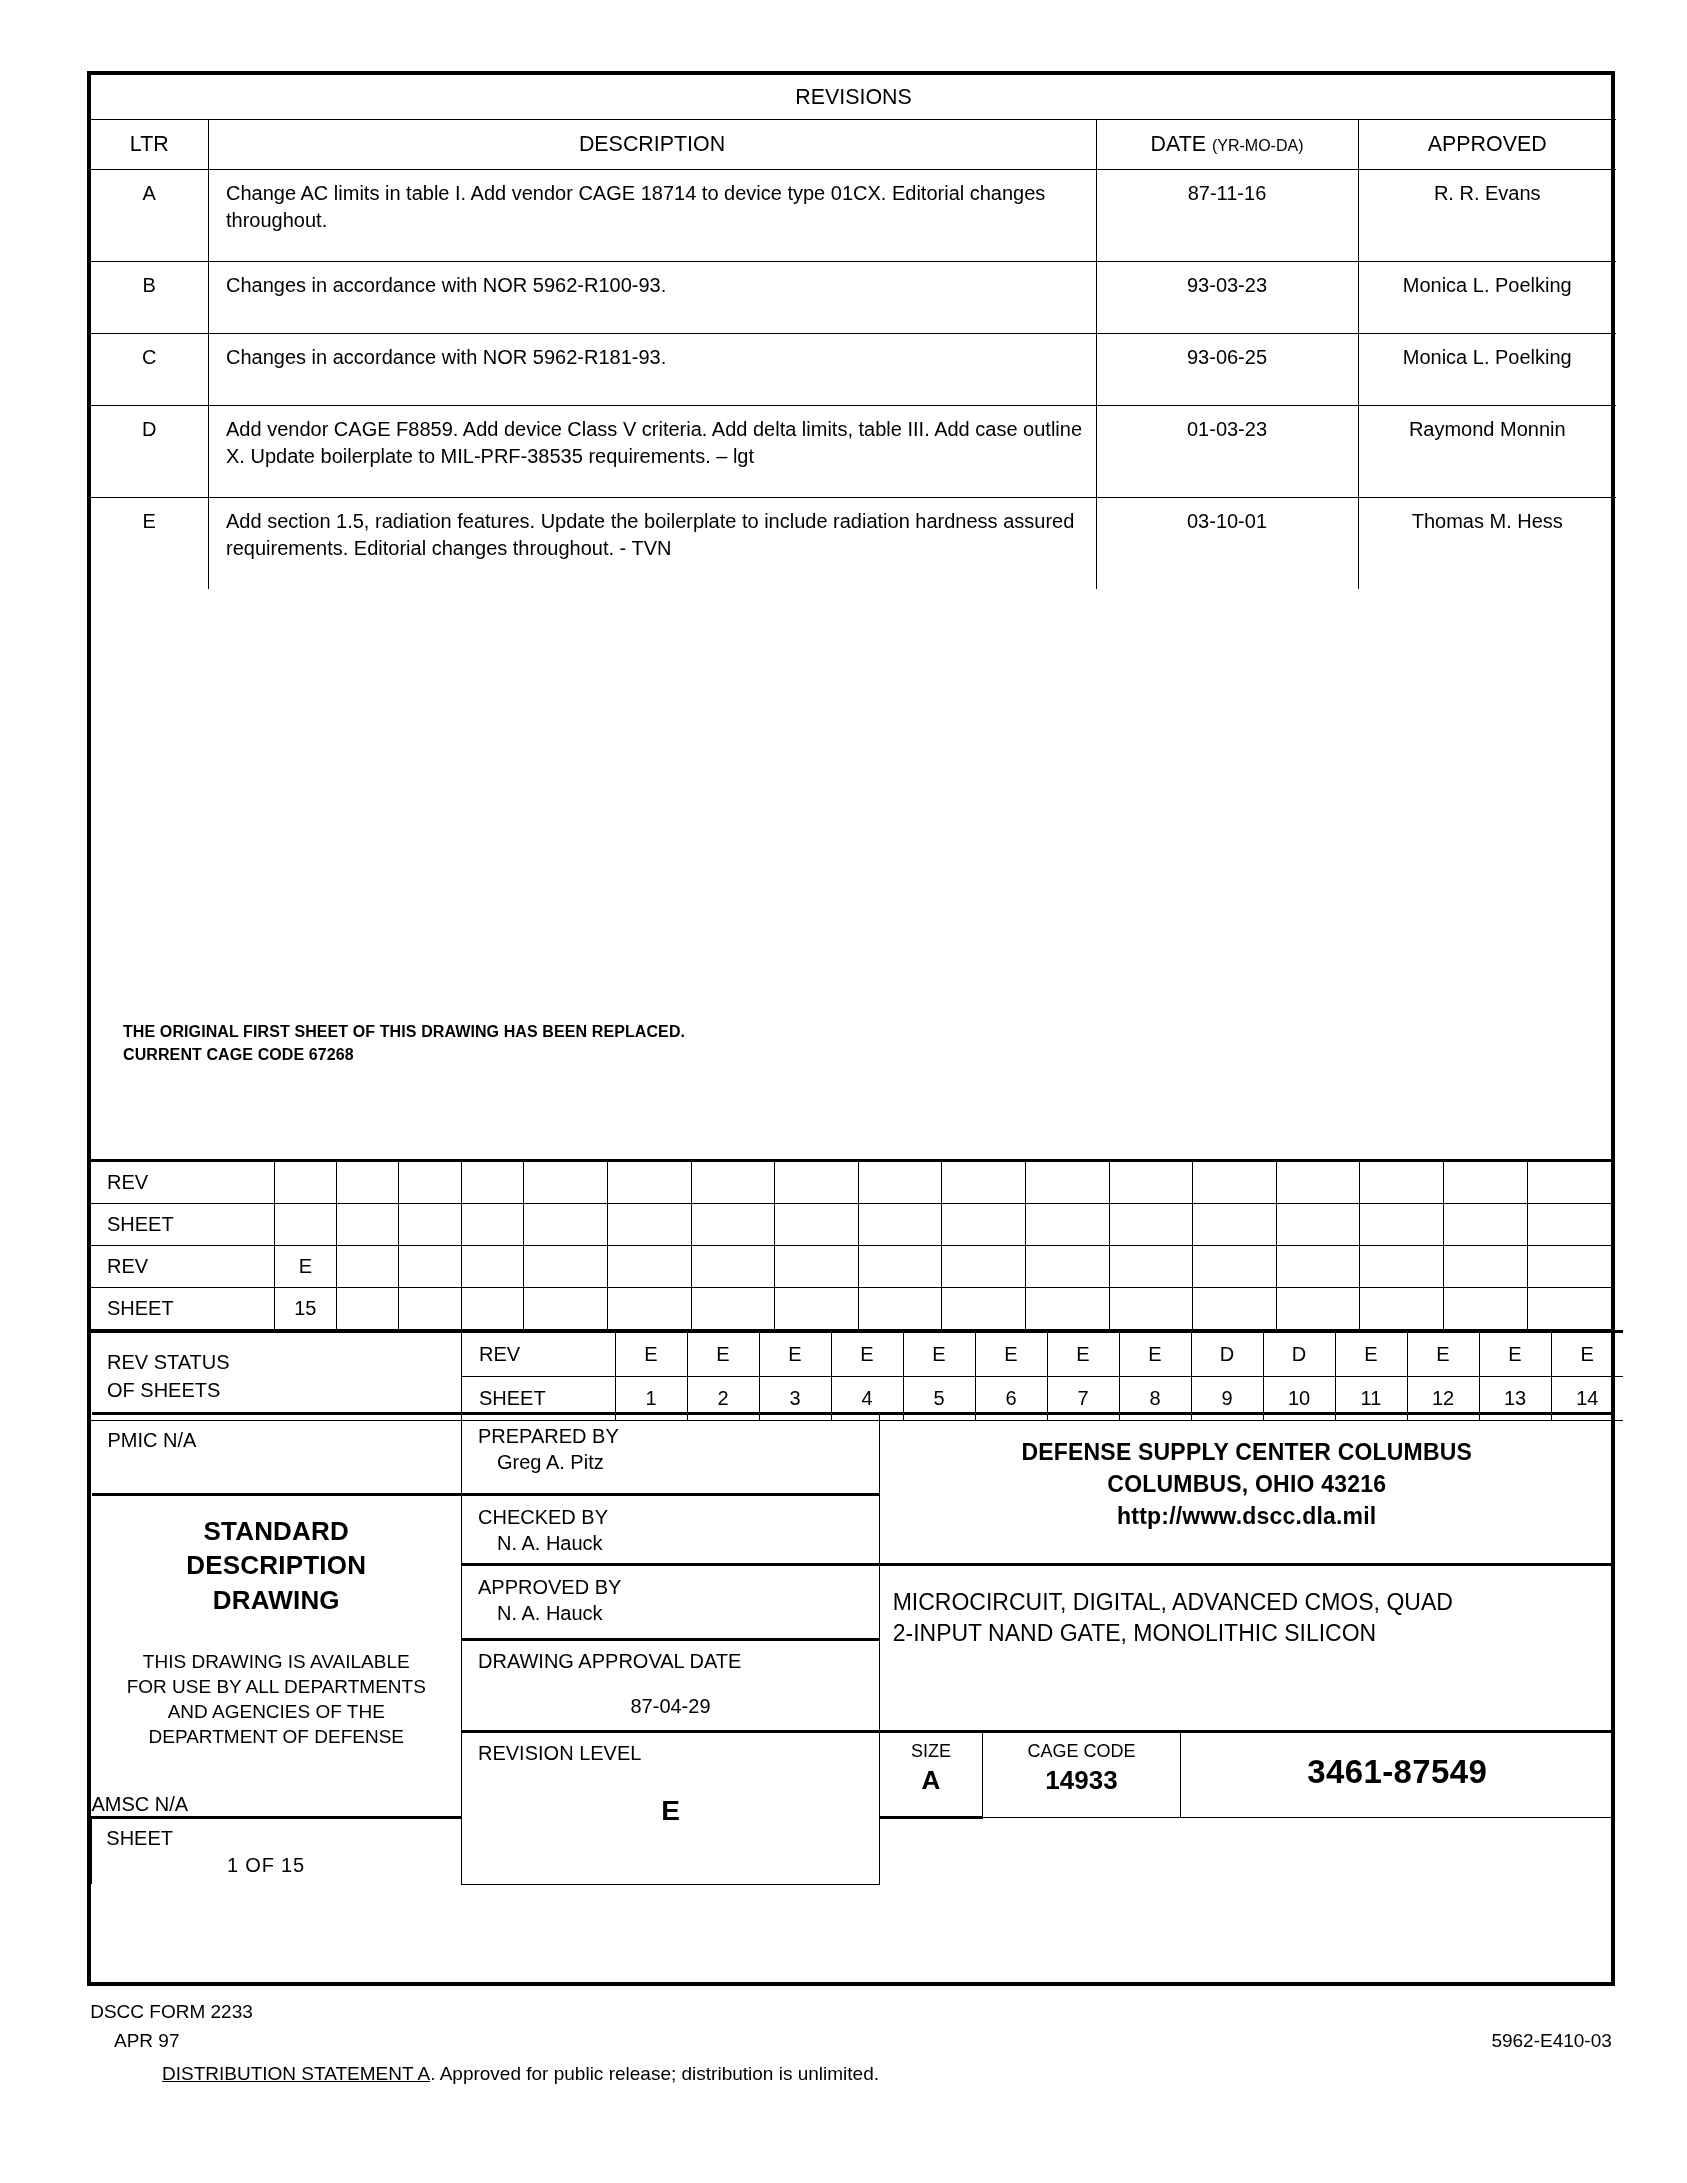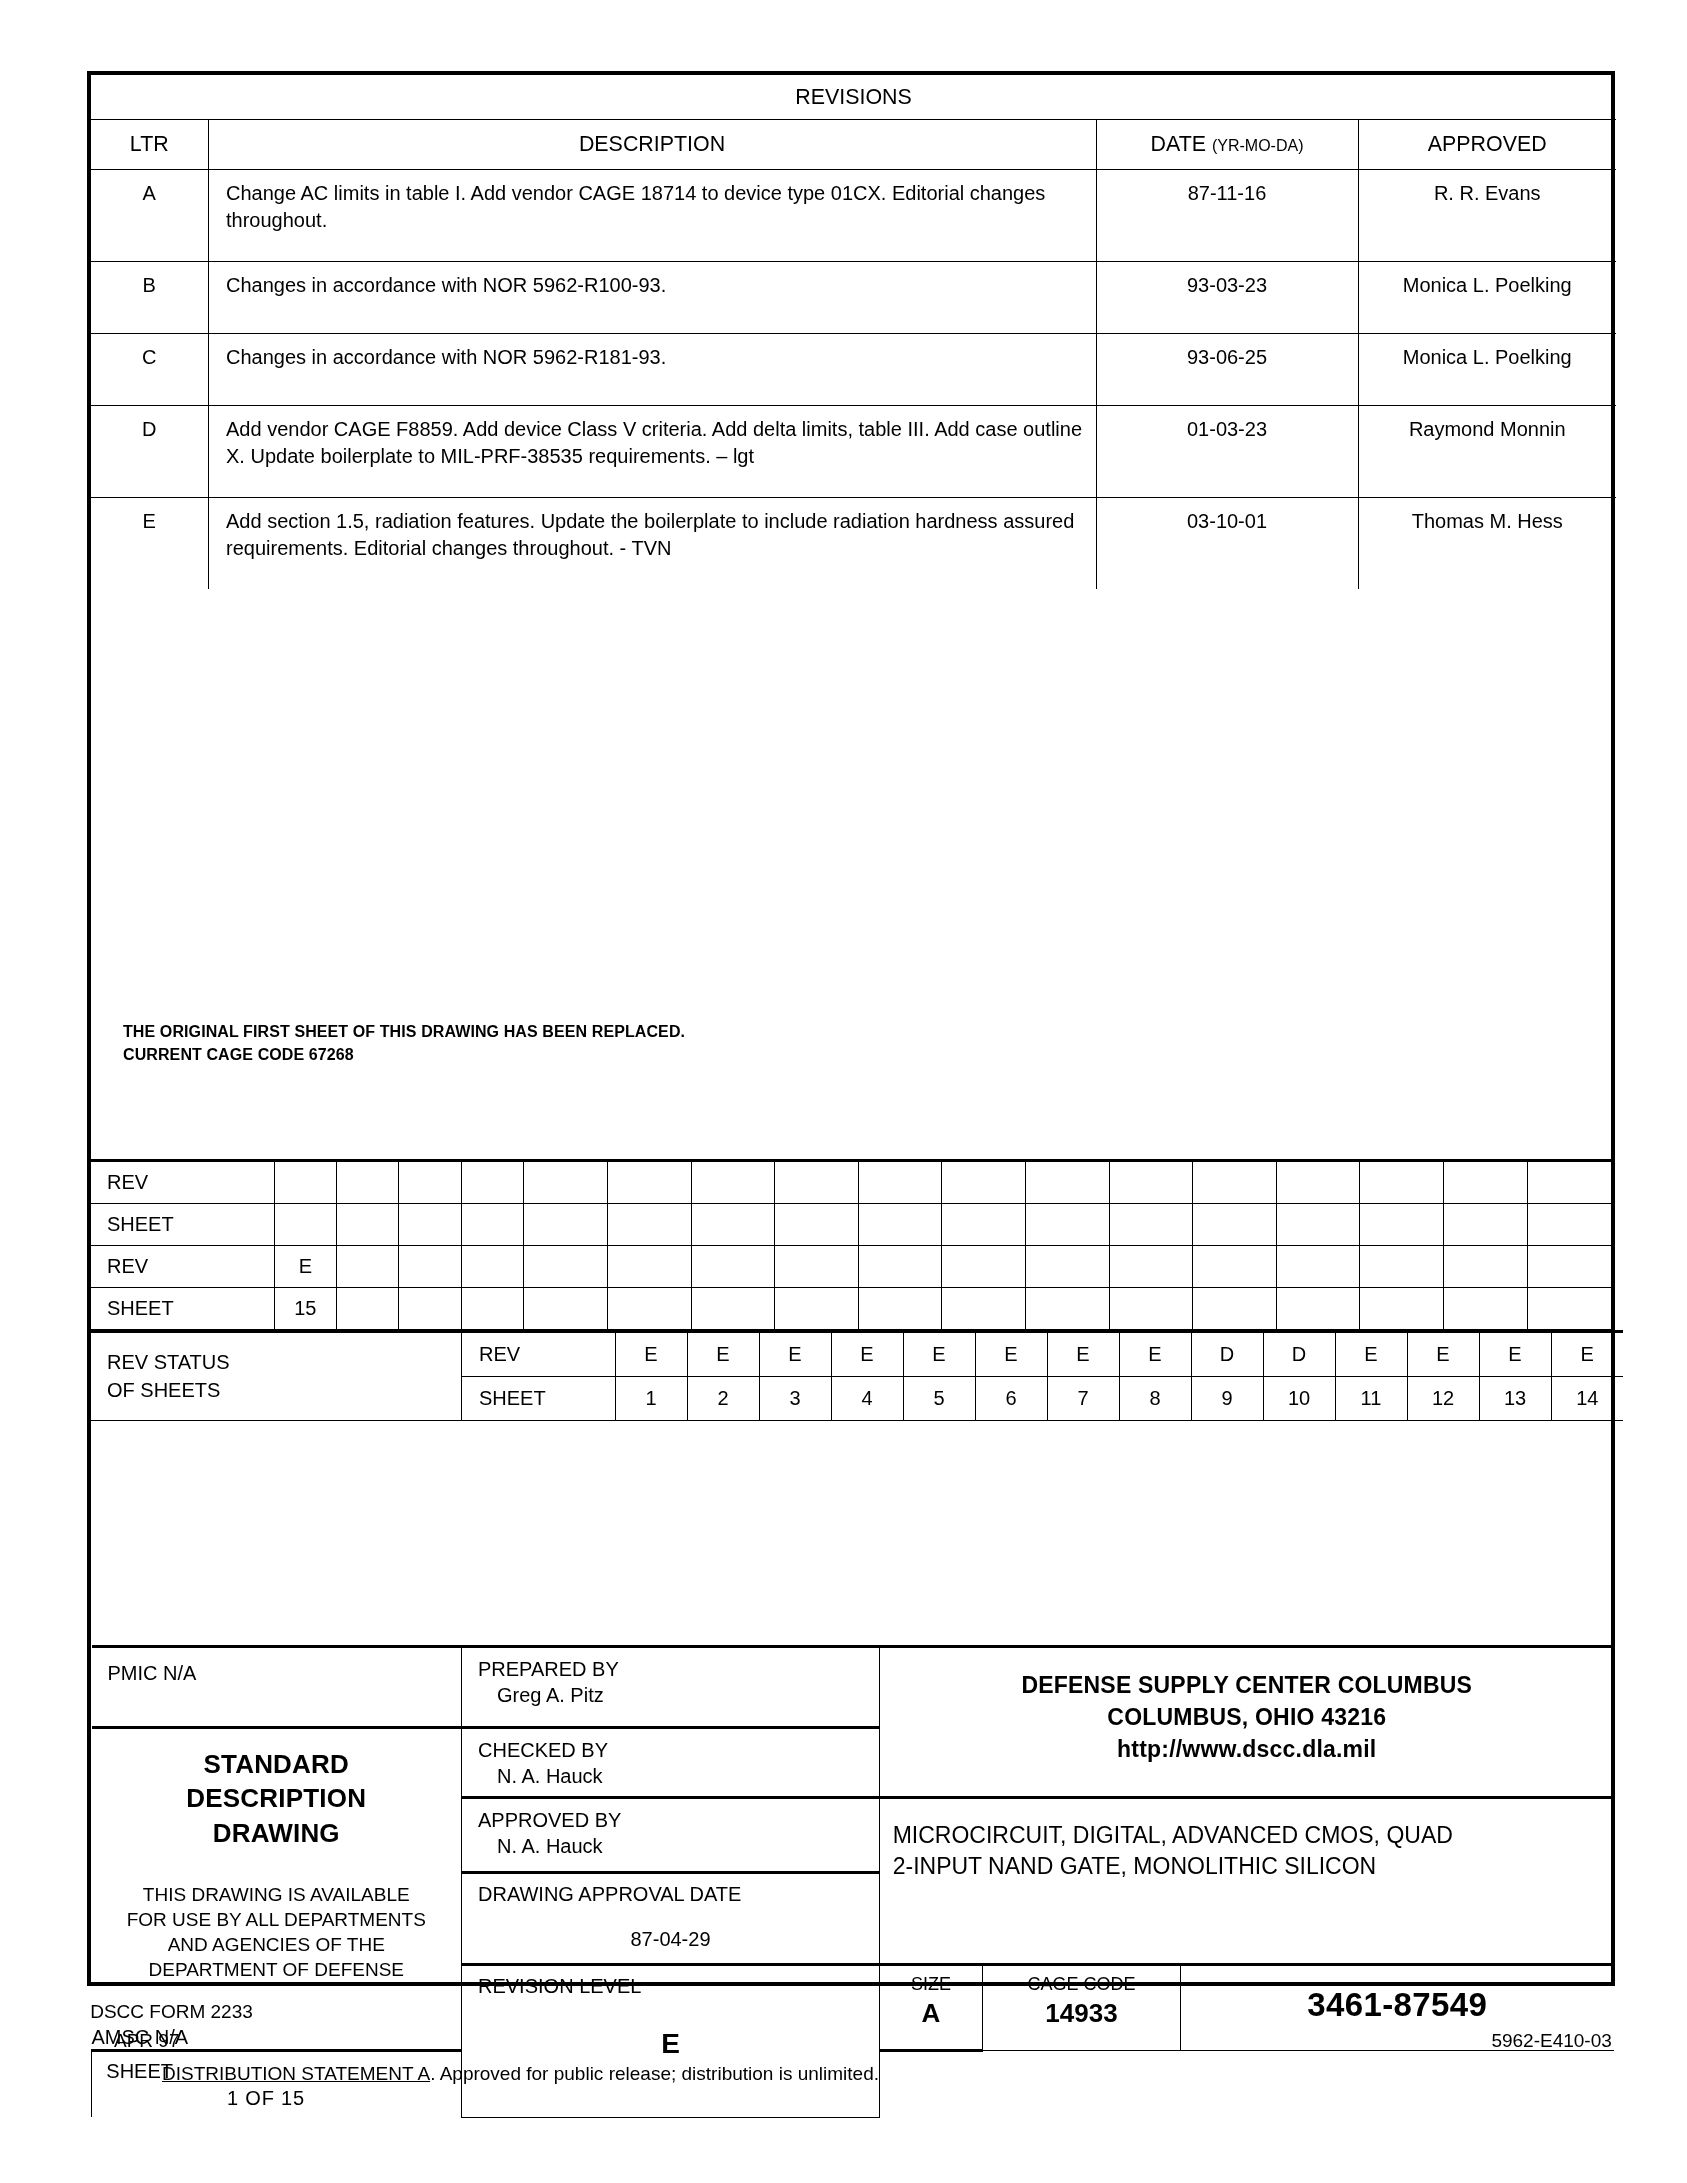--- a/index.html
+++ b/index.html
@@ -167,21 +167,21 @@
   }
   table.stab td.edge-r { border-right: none; }
   table.stab tr.thick-top td { border-top: 3.2px solid #000; }
 
   
   .title-block {
     position: absolute;
     left: 0;
     bottom: 0;
     width: 100%;
-    height: 337px;
+    height: 570px;
     border-radius: 18px;
   }
   table.tb {
     width: 100%;
     height: 445px;
     border-collapse: collapse;
     table-layout: fixed;
   }
   table.tb td {
     border: 1.6px solid #000;

